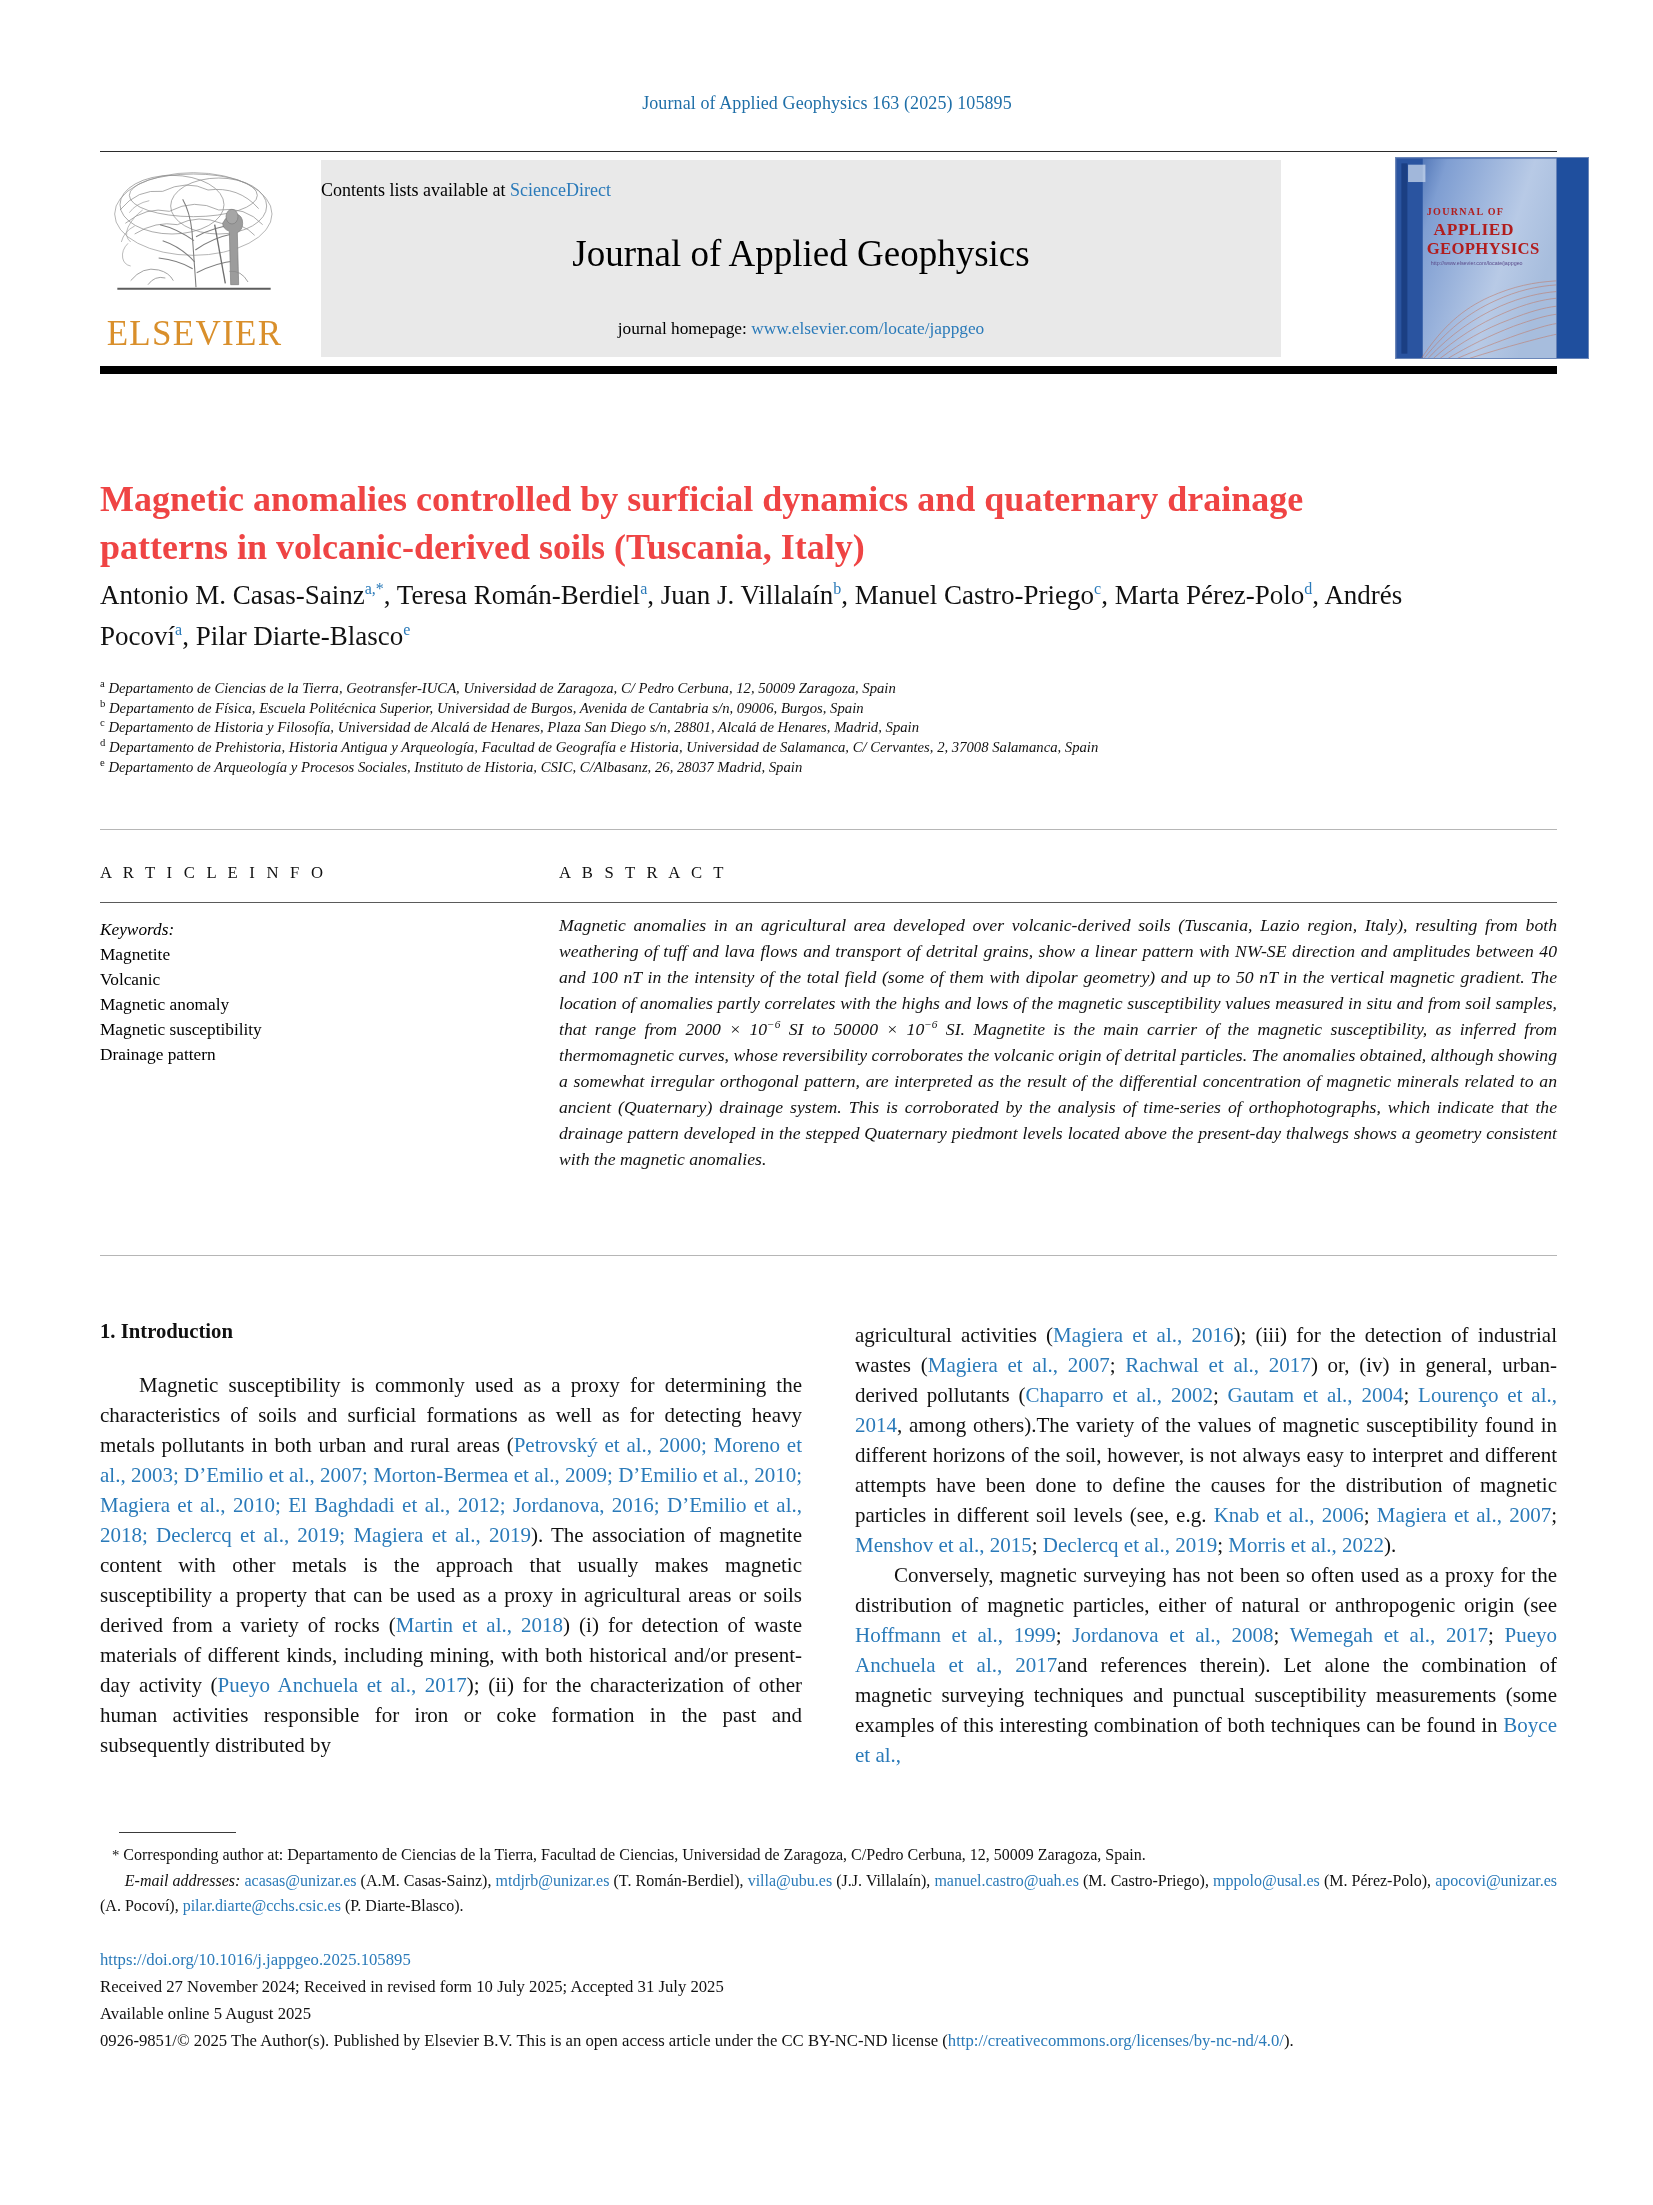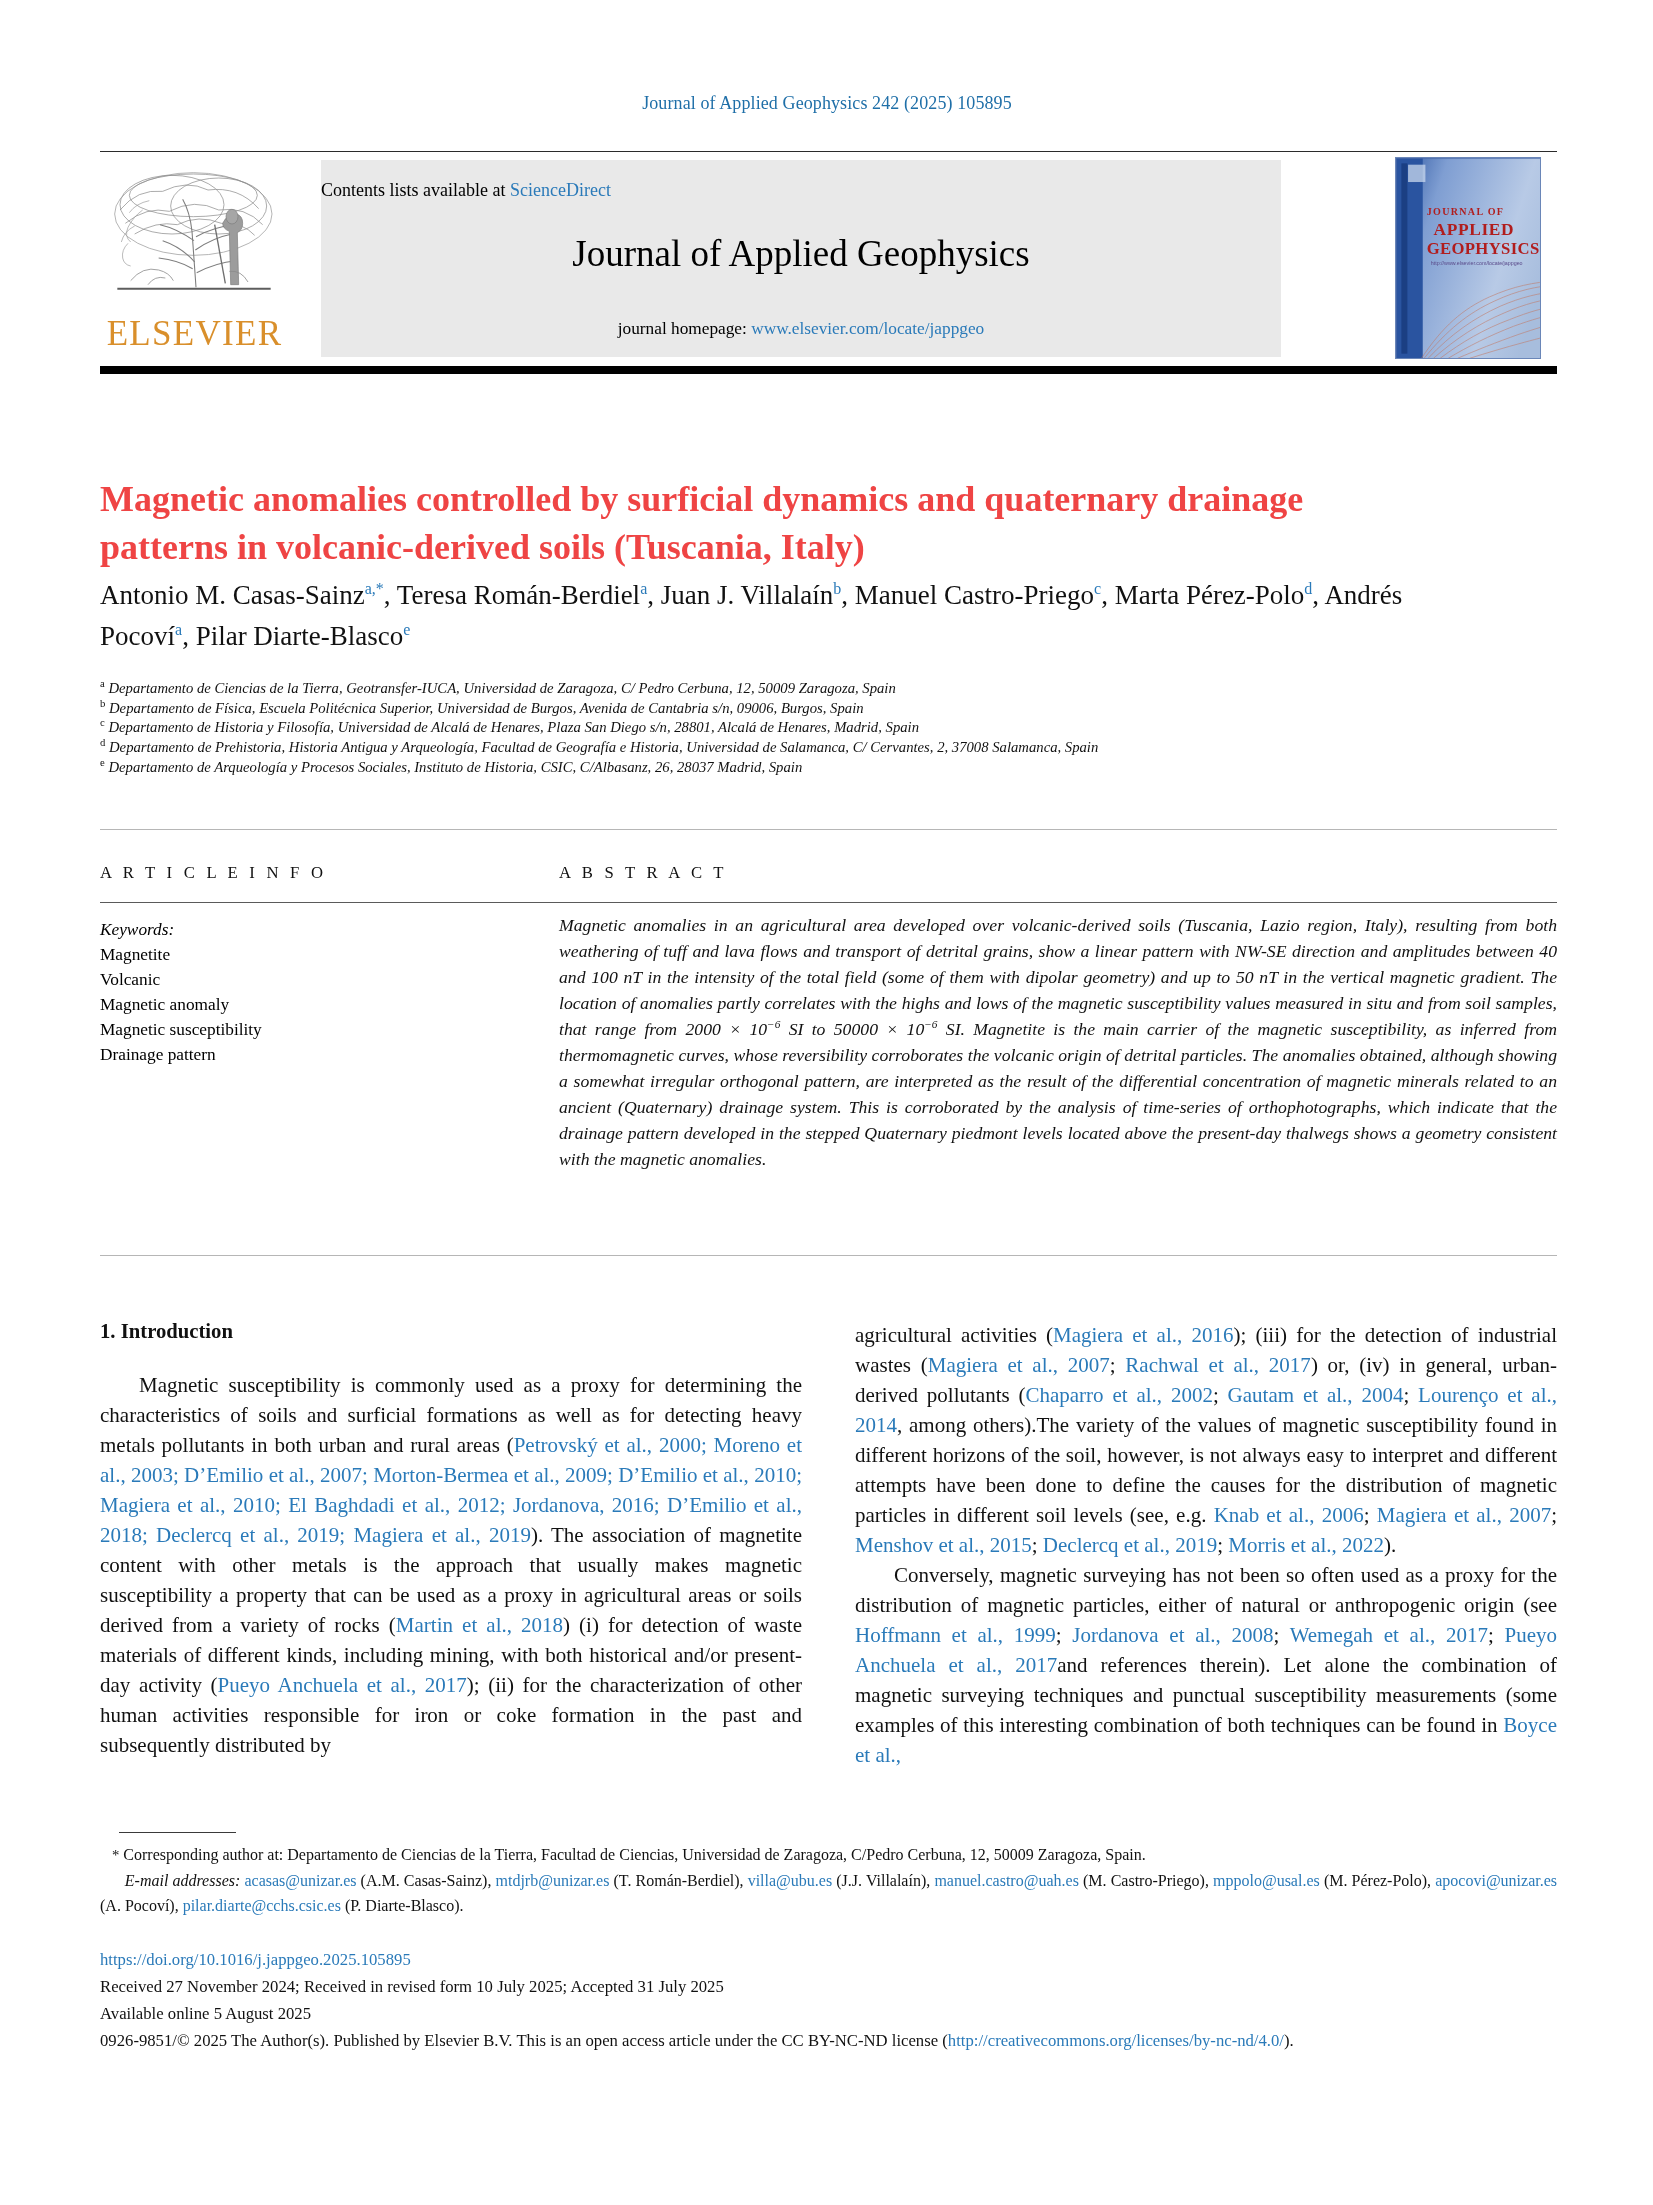--- a/index.html
+++ b/index.html
@@ -112,21 +112,21 @@
   a.lnk, .lnk {
     color: #2a7ab9;
     text-decoration: none;
   }
 
   
   .cover {
     position: absolute;
     left: 1395px;
     top: 157px;
-    width: 146px;
+    width: 194px;
     height: 202px;
     background: #1f4f9e;
     overflow: hidden;
     border: 0.7px solid #6a86b8;
     box-sizing: border-box;
   }
 
   .rule-thick {
     position: absolute;
     left: 100px;
@@ -295,21 +295,21 @@
     color: #111;
   }
   .pubinfo .doi { color: #2a7ab9; }
   .pubinfo .lic { color: #2a7ab9; }
 </style>
 </head>
 <body>
 
 <div class="page">
 
-  <div class="runhead">Journal of Applied Geophysics 242 (2025) 105895</div>
+  <div class="runhead">Journal of Applied Geophysics 163 (2025) 105895</div>
 
   <div class="rule-top"></div>
 
   <div class="masthead">
 
     <div class="elsevier-logo">
       <div class="tree-box">
         <svg class="tree-svg" width="172" height="148" viewBox="0 0 258 222" xmlns="http://www.w3.org/2000/svg">
           <rect width="258" height="222" fill="#ffffff"></rect>
           <g stroke="#8d8d8d" fill="none" stroke-width="1.1">

